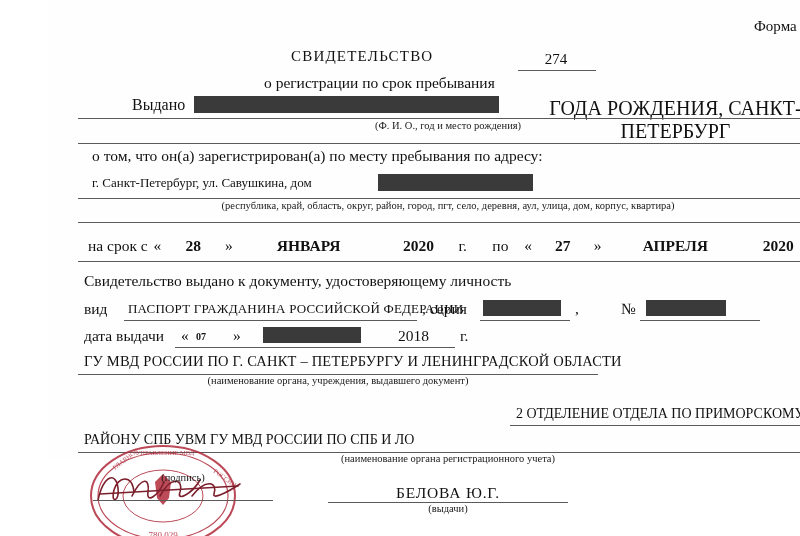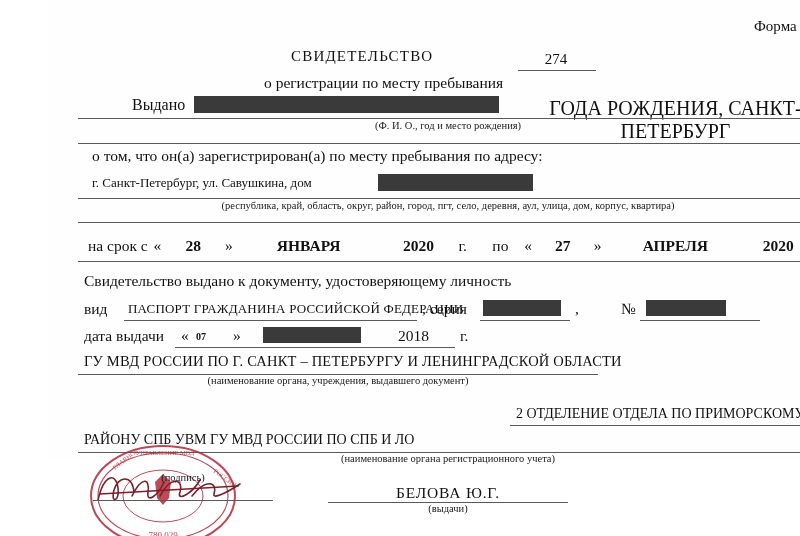--- a/index.html
+++ b/index.html
@@ -354,21 +354,21 @@
 </head>
 <body>
 
 <div class="page">
 
   <div class="abs" id="form-no">Форма № 3</div>
 
   <div class="abs" id="title-main">СВИДЕТЕЛЬСТВО</div>
   <div class="abs" id="title-number">274</div>
   <div class="abs" id="title-number-rule"></div>
-  <div class="abs" id="title-sub">о регистрации по месту пребывания</div>
+  <div class="abs" id="title-sub">о регистрации по срок пребывания</div>
 
   <div class="abs" id="issued-label">Выдано</div>
   <div class="abs" id="issued-redact"></div>
   <div class="abs" id="issued-text">ГОДА РОЖДЕНИЯ, САНКТ-ПЕТЕРБУРГ</div>
   <div class="abs" id="issued-rule"></div>
   <div class="abs caption" id="fio-caption">(Ф. И. О., год и место рождения)</div>
 
   <div class="abs" id="rule-2"></div>
 
   <div class="abs" id="reg-line">о том, что он(а) зарегистрирован(а) по месту пребывания по адресу:</div>

